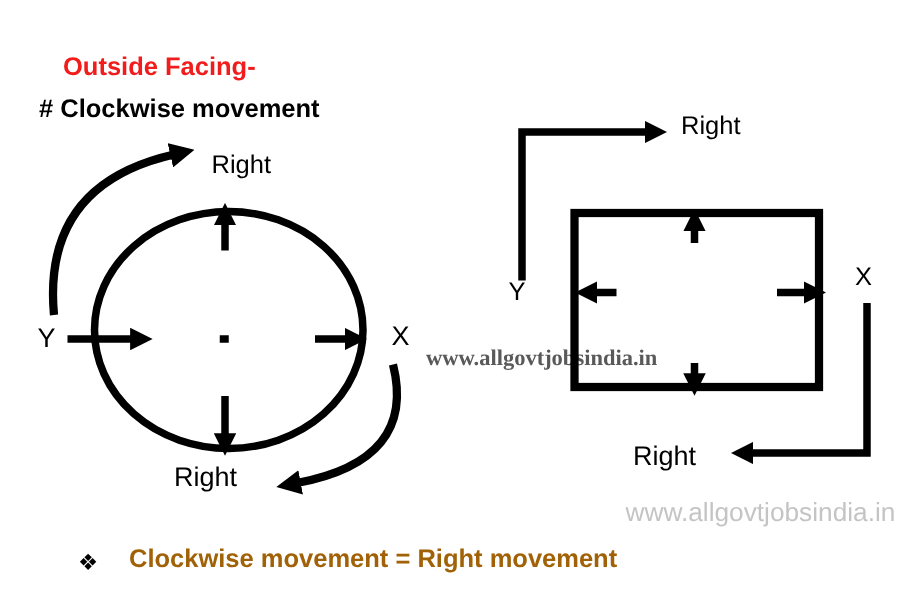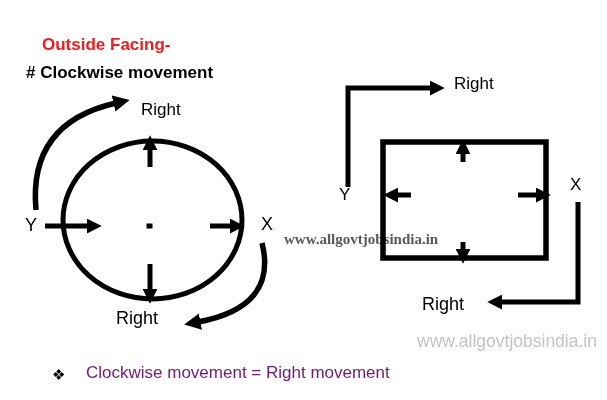--- a/index.html
+++ b/index.html
@@ -21,21 +21,21 @@
   .s-right-bottom{left:422px;top:294px;font-size:18px;}
   .wm-center{
     left:284px;top:231px;font-family:"Liberation Serif",serif;
     font-weight:bold;font-size:15px;color:#595959;z-index:1;
   }
   .wm-bottom{left:417px;top:331px;font-size:17.5px;color:#c4c4c4;z-index:1;}
   .svg-layer{position:absolute;z-index:2;}
   #svg-circle{left:0;top:85px;}
   #svg-square{left:320px;top:55px;}
   .conclusion-bullet{left:52px;top:366px;font-size:15px;color:#000;}
-  .conclusion-text{left:86px;top:363px;font-size:17px;font-weight:normal;color:#701a75;}
+  .conclusion-text{left:86px;top:363px;font-size:17px;font-weight:bold;color:#a16207;}
 </style>
 </head>
 <body>
 
 <div id="stage">
 
   <div class="abs title">Outside Facing-</div>
   <div class="abs subtitle"># Clockwise movement</div>
 
   <div class="abs wm-center">www.allgovtjobsindia.in</div>

